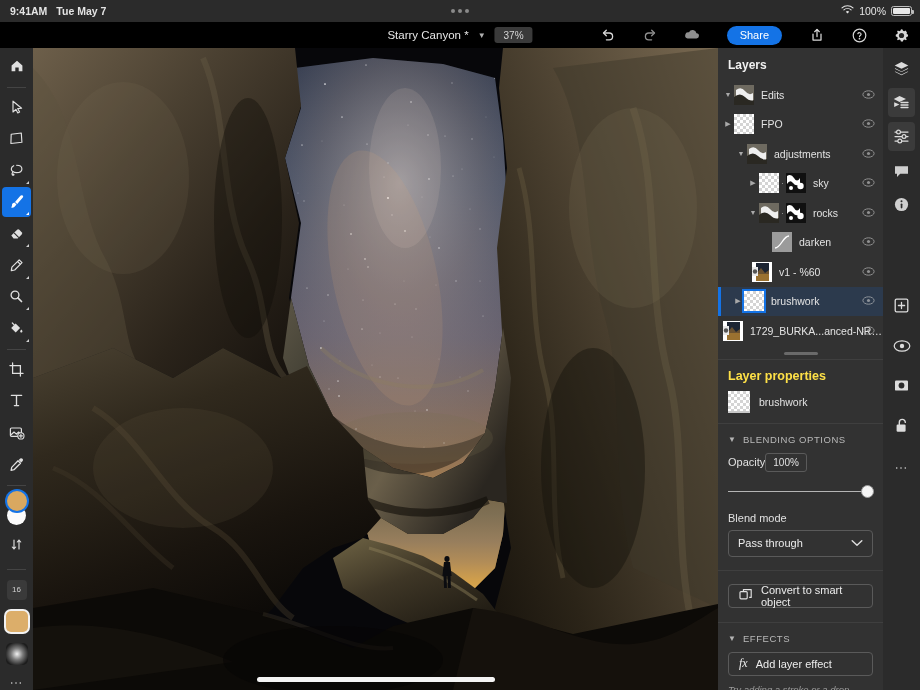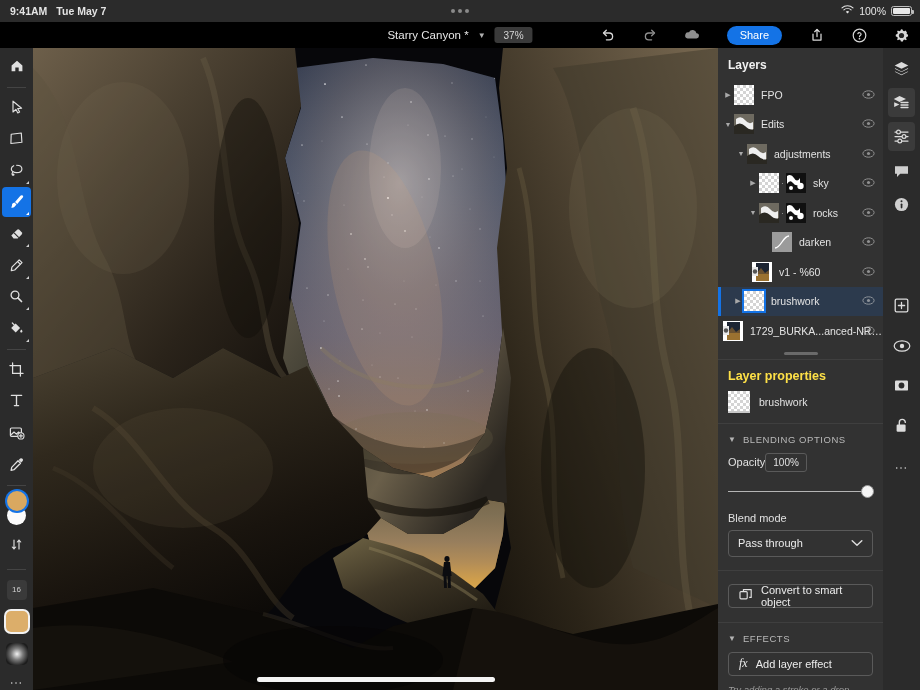--- a/index.html
+++ b/index.html
@@ -513,41 +513,41 @@
     <div class="home-ind"></div>
   </div>
 
   <div class="rightpanel">
 
     <div class="panel-title">Layers</div>
 
     <div>
 
       <div class="layer-row" style="padding-left:4px;">
-        <span class="twisty">▶</span>
-        <span class="thumb checker"></span>
-        <span class="layer-name">FPO</span>
-        <span class="eye">
-          <svg width="13" height="11" viewBox="0 0 13 11">
-              <ellipse cx="6.5" cy="5.5" rx="5.6" ry="3.7" fill="none" stroke="#c9c9c9" stroke-width="1"></ellipse>
-              <circle cx="6.5" cy="5.5" r="1.55" fill="#c9c9c9"></circle>
-            </svg>
-        </span>
-      </div>
-
-      <div class="layer-row" style="padding-left:4px;">
         <span class="twisty">▼</span>
         <span class="thumb grad">
           <svg width="20" height="20" viewBox="0 0 20 20">
               <rect width="20" height="20" fill="#6e6a60"></rect>
               <path d="M2 5 q5 -4 9 1 t8 2 v12 H2Z" fill="#efefef"></path>
               <path d="M0 12 q6 -5 11 0 t9 3 v5 H0Z" fill="#2a2822"></path>
             </svg>
         </span>
         <span class="layer-name">Edits</span>
+        <span class="eye">
+          <svg width="13" height="11" viewBox="0 0 13 11">
+              <ellipse cx="6.5" cy="5.5" rx="5.6" ry="3.7" fill="none" stroke="#c9c9c9" stroke-width="1"></ellipse>
+              <circle cx="6.5" cy="5.5" r="1.55" fill="#c9c9c9"></circle>
+            </svg>
+        </span>
+      </div>
+
+      <div class="layer-row" style="padding-left:4px;">
+        <span class="twisty">▶</span>
+        <span class="thumb checker"></span>
+        <span class="layer-name">FPO</span>
         <span class="eye">
           <svg width="13" height="11" viewBox="0 0 13 11">
               <ellipse cx="6.5" cy="5.5" rx="5.6" ry="3.7" fill="none" stroke="#c9c9c9" stroke-width="1"></ellipse>
               <circle cx="6.5" cy="5.5" r="1.55" fill="#c9c9c9"></circle>
             </svg>
         </span>
       </div>
 
       <div class="layer-row" style="padding-left:17px;">
         <span class="twisty">▼</span>

